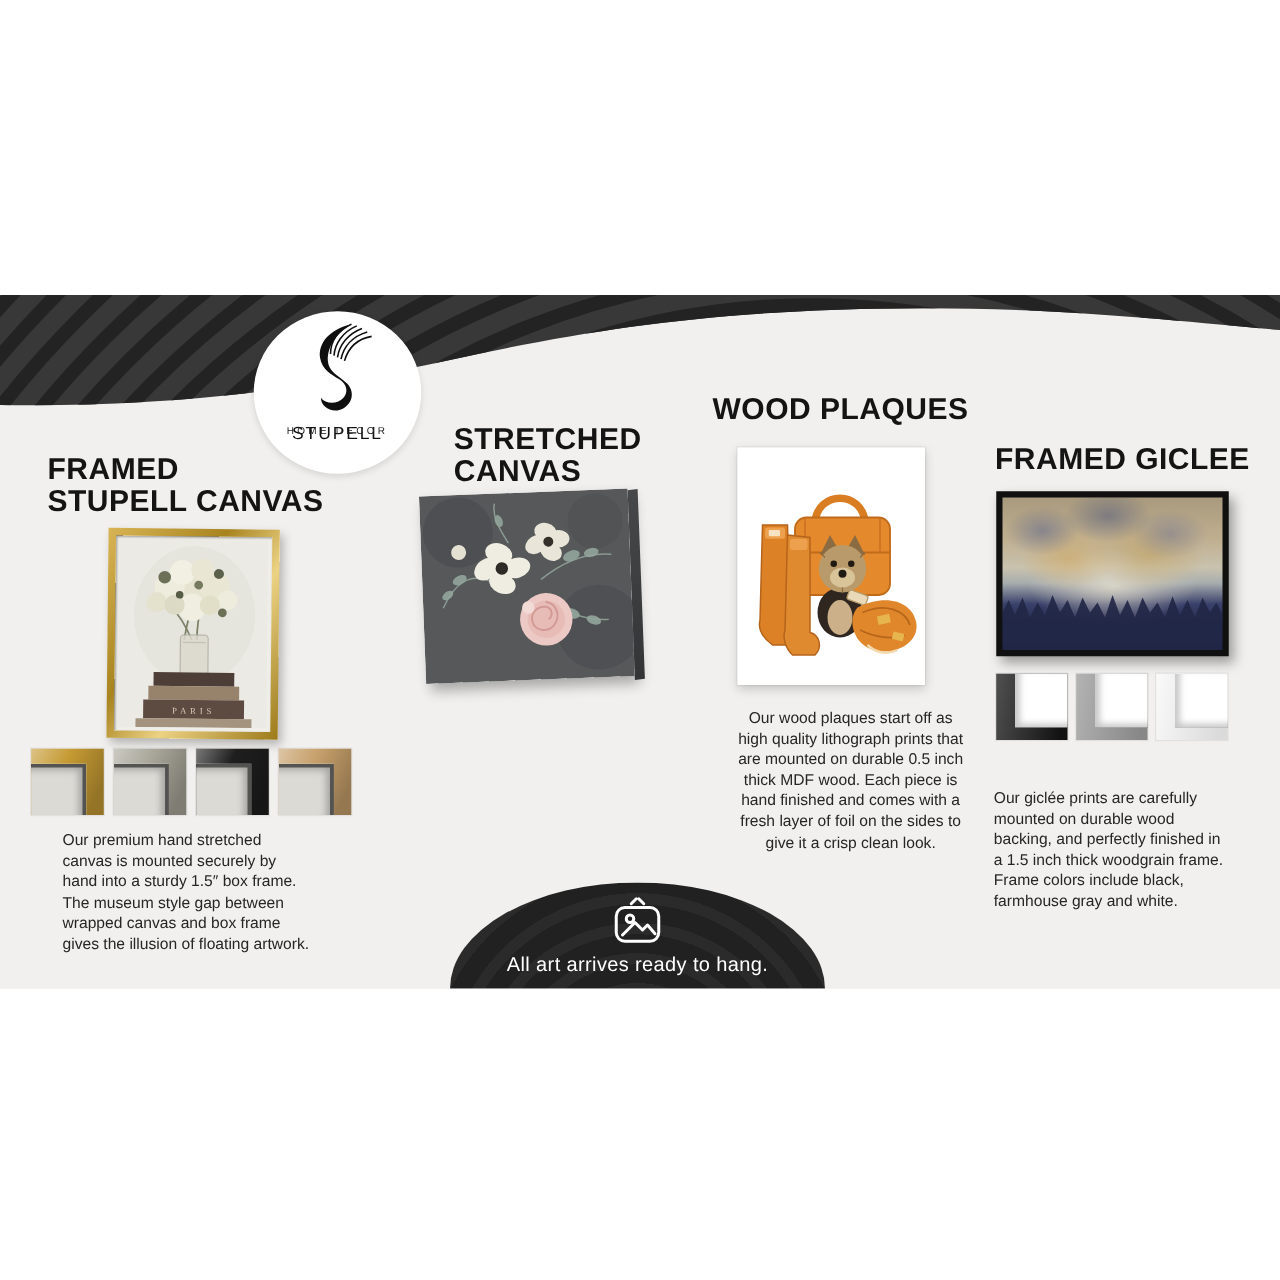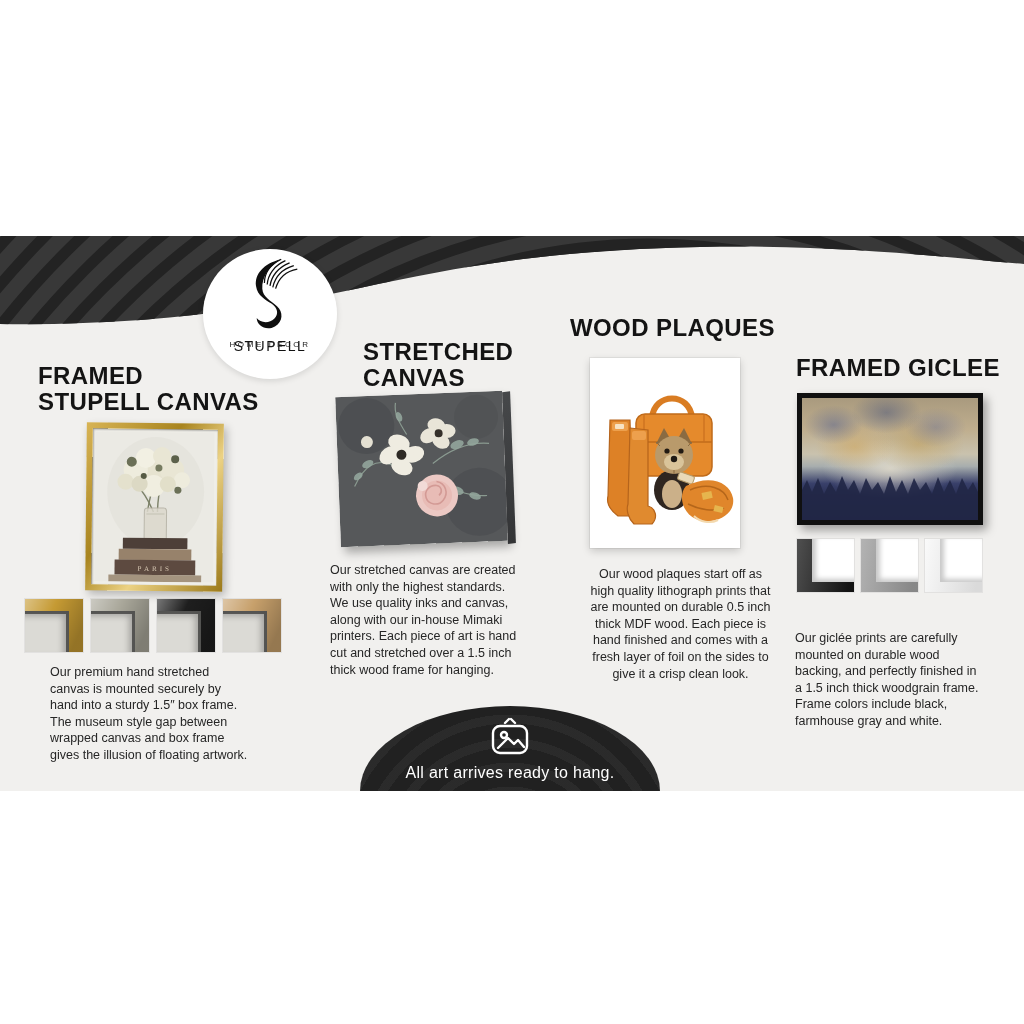--- a/index.html
+++ b/index.html
@@ -222,27 +222,20 @@
         <circle cx="102" cy="40" r="4" fill="#35302a"></circle>
         <circle cx="30" cy="46" r="6" fill="#e4e0d2"></circle>
 
         <circle cx="98" cy="102" r="21" fill="#ecc9c4"></circle>
         <circle cx="98" cy="102" r="15" fill="#e8bcb6"></circle>
         <path d="M98,88 C107,90 110,100 104,107 C99,113 89,111 87,104 C85,97 91,91 98,92 C103,93 104,99 100,102" stroke="#d39a95" stroke-width="1.6" fill="none"></path>
         <circle cx="84" cy="92" r="5" fill="#f2dbd7"></circle>
       </svg>
     </div>
 
-    <div class="sec-text" style="left:330px; top:326px; width:235px;">Our stretched canvas are created
-with only the highest standards.
-We use quality inks and canvas,
-along with our in-house Mimaki
-printers. Each piece of art is hand
-cut and stretched over a 1.5 inch
-thick wood frame for hanging.</div>
 
     <div class="sec-title" style="left:570px; top:79px;">WOOD PLAQUES</div>
 
     <div class="plaque">
       <svg class="plaque-art" width="150" height="190" viewBox="0 0 150 190">
         <rect width="150" height="190" fill="#ffffff"></rect>
 
         <path d="M62,60 C64,34 100,34 102,60" stroke="#d97c22" stroke-width="6" fill="none"></path>
 
         <rect x="46" y="56" width="76" height="62" rx="9" fill="#e58a2c" stroke="#c06b1a" stroke-width="1.5"></rect>

